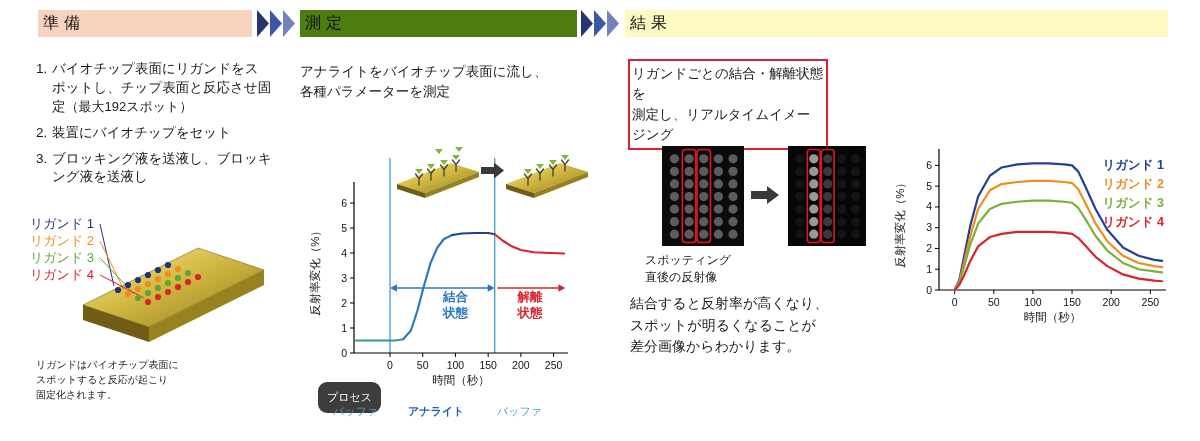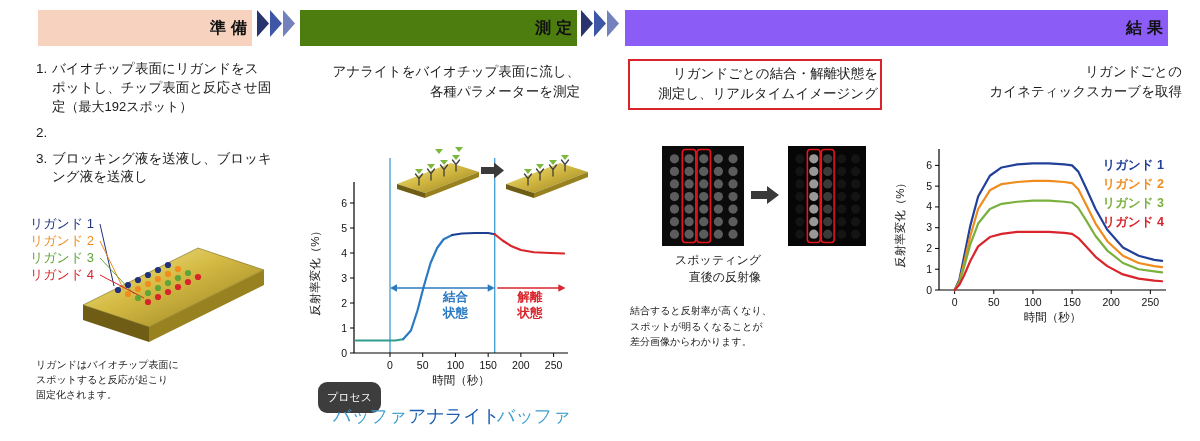--- a/index.html
+++ b/index.html
@@ -1,27 +1,27 @@
 <!DOCTYPE html>
 <html><head>
 <meta charset="utf-8">
 <style>
   *{margin:0;padding:0;box-sizing:border-box}
   body{background:#fff;font-family:"Liberation Sans","DejaVu Sans",sans-serif;color:#1a1a1a}
   .canvas{position:relative;width:1200px;height:441px;background:#fff;overflow:hidden}
   .abs{position:absolute}
   .pre{white-space:pre-line}
-  .center{text-align:right}
-  .hdr-bar{position:absolute;top:10px;height:36px;display:flex;align-items:center;justify-content:flex-end;
-           font-size:16px;font-weight:bold;letter-spacing:5px;text-indent:5px;color:#111}
+  .center{text-align:left}
+  .hdr-bar{position:absolute;top:10px;height:27px;display:flex;align-items:center;justify-content:flex-start;
+           font-size:16px;font-weight:normal;letter-spacing:5px;text-indent:5px;color:#111}
   .prep-item{display:flex;font-size:13.5px;line-height:1.4;margin-bottom:7px}
   .prep-item .num{flex:0 0 16px}
   .note{font-size:13px}
   .process-badge{background:#3d3d3d;color:#fff;font-size:11px;padding:8px 9px;border-radius:9px}
-  .phase{font-size:18px}
+  .phase{font-size:11px}
   .highlight-box{border:2.5px solid #d8242a;font-size:13.5px;line-height:1.5;padding:3px 2px;background:#fff}
   svg text{font-family:"Liberation Sans","DejaVu Sans",sans-serif}
   .ab{stroke:#3f3f3f;stroke-width:1.3;fill:none;stroke-linecap:round}
   .an{fill:#7cb83e}
 </style>
 </head>
 <body>
 
 <div class="canvas">
 
@@ -44,31 +44,32 @@
     <polygon points="26,0 38,13.5 26,27" fill="#7381bd"></polygon>
   </svg>
   <div class="hdr-bar" style="left: 300px; width: 277px; background: #4d7c0f;">
     <span>測定</span>
   </div>
   <svg class="abs" style="left:581px;top:10px" width="40" height="27">
     <polygon points="0,0 12,13.5 0,27" fill="#29336e"></polygon>
     <polygon points="13,0 25,13.5 13,27" fill="#3d56a5"></polygon>
     <polygon points="26,0 38,13.5 26,27" fill="#7381bd"></polygon>
   </svg>
-  <div class="hdr-bar" style="left: 625px; width: 543px; background: #8b5cf6;">
+  <div class="hdr-bar" style="left: 625px; width: 543px; background: #fef9c3;">
     <span>結果</span>
   </div>
 
   <div class="abs" style="left:36px;top:60px;width:236px">
     <div class="prep-item">
       <span class="num">1.</span>
       <span class="txt"><span>バイオチップ表面にリガンドをスポットし、チップ表面と反応させ固定</span><span class="note">（最大192スポット）</span></span>
     </div>
     <div class="prep-item">
       <span class="num">2.</span>
+      <span class="txt"><span>装置にバイオチップをセット</span></span>
     </div>
     <div class="prep-item">
       <span class="num">3.</span>
       <span class="txt"><span>ブロッキング液を送液し、ブロッキング液を送液し</span></span>
     </div>
   </div>
 
   <svg class="abs" style="left:28px;top:210px" width="240" height="152">
     <polygon points="55,95 170,38 236,60 121,117" fill="url(#goldg)" stroke="#7a671a" stroke-width="0.6"></polygon>
     <polygon points="55,95 121,117 121,132 55,110" fill="#6f5d15"></polygon>
@@ -194,24 +195,24 @@
     <path class="ab" d="M51,30 v-6.5 l-3.5,-4.5 m3.5,4.5 l3.5,-4.5"></path>
     <path class="ab" d="M63,25 v-6.5 l-3.5,-4.5 m3.5,4.5 l3.5,-4.5"></path>
     <polygon class="an" points="22,23 30,23 26,28"></polygon>
     <polygon class="an" points="34,18 42,18 38,23"></polygon>
     <polygon class="an" points="47,14 55,14 51,19"></polygon>
     <polygon class="an" points="59,9 67,9 63,14"></polygon>
   </svg>
 
   <span class="abs process-badge" style="left:318px;top:382px">プロセス</span>
   <span class="abs phase" style="left: 333px; top: 404px; color: rgb(63, 159, 208);">バッファ</span>
-  <span class="abs phase" style="left: 408px; top: 404px; font-weight: normal; color: rgb(29, 95, 174);">アナライト</span>
+  <span class="abs phase" style="left: 408px; top: 404px; font-weight: bold; color: rgb(29, 95, 174);">アナライト</span>
   <span class="abs phase" style="left: 497px; top: 404px; color: rgb(63, 159, 208);">バッファ</span>
 
-  <div class="abs pre center highlight-box" style="left:628px;top:59px;width:254px">リガンドごとの結合・解離状態を
+  <div class="abs pre center highlight-box" style="left:628px;top:59px;width:200px">リガンドごとの結合・解離状態を
 測定し、リアルタイムイメージング</div>
 
   <svg class="abs" style="left:662px;top:146px" width="82" height="100">
       <rect x="0" y="0" width="82" height="100" fill="#0b0b0b"></rect>
       <circle cx="12.446428571428573" cy="12.820512820512821" r="4.615384615384616" fill="#5c5c5c"></circle>
       <circle cx="12.446428571428573" cy="25.384615384615387" r="4.615384615384616" fill="#5c5c5c"></circle>
       <circle cx="12.446428571428573" cy="37.94871794871795" r="4.615384615384616" fill="#5c5c5c"></circle>
       <circle cx="12.446428571428573" cy="50.512820512820525" r="4.615384615384616" fill="#5c5c5c"></circle>
       <circle cx="12.446428571428573" cy="63.07692307692308" r="4.615384615384616" fill="#5c5c5c"></circle>
       <circle cx="12.446428571428573" cy="75.64102564102564" r="4.615384615384616" fill="#5c5c5c"></circle>
@@ -287,26 +288,24 @@
       <circle cx="67.55357142857143" cy="63.07692307692308" r="4.615384615384616" fill="#141414"></circle>
       <circle cx="67.55357142857143" cy="75.64102564102564" r="4.615384615384616" fill="#141414"></circle>
       <circle cx="67.55357142857143" cy="88.20512820512822" r="4.615384615384616" fill="#141414"></circle>
       <rect x="19.360714285714284" y="3.5" width="12.814285714285715" height="93" rx="3" fill="none" stroke="#e8131d" stroke-width="1.6"></rect>
       <rect x="33.28928571428571" y="3.5" width="12.814285714285715" height="93" rx="3" fill="none" stroke="#e8131d" stroke-width="1.6"></rect>
     </svg>
 
   <div class="abs pre center" style="left:645px;top:252px;width:116px;font-size:12px;line-height:1.45">スポッティング
 直後の反射像</div>
 
-  <div class="abs pre" style="left:630px;top:303px;width:262px;font-size:10px;line-height:1.55">結合すると反射率が高くなり、
+  <div class="abs pre" style="left:630px;top:293px;width:262px;font-size:14px;line-height:1.55">結合すると反射率が高くなり、
 スポットが明るくなることが
 差分画像からわかります。</div>
 
-  <div class="abs pre center" style="left:890px;top:62px;width:292px;font-size:13.5px;line-height:1.5">リガンドごとの
-カイネティックスカーブを取得</div>
 
   <svg class="abs" style="left:893px;top:147px" width="287" height="185">
       <line x1="46" y1="143" x2="273" y2="143" stroke="#000" stroke-width="1.2"></line>
       <line x1="46" y1="143" x2="46" y2="2" stroke="#000" stroke-width="1.2"></line>
       <line x1="61.6551724137931" y1="143" x2="61.6551724137931" y2="147" stroke="#000"></line>
       <text x="61.6551724137931" y="159" text-anchor="middle" font-size="10.5" fill="#111">0</text>
       <line x1="100.79310344827587" y1="143" x2="100.79310344827587" y2="147" stroke="#000"></line>
       <text x="100.79310344827587" y="159" text-anchor="middle" font-size="10.5" fill="#111">50</text>
       <line x1="139.9310344827586" y1="143" x2="139.9310344827586" y2="147" stroke="#000"></line>
       <text x="139.9310344827586" y="159" text-anchor="middle" font-size="10.5" fill="#111">100</text>

